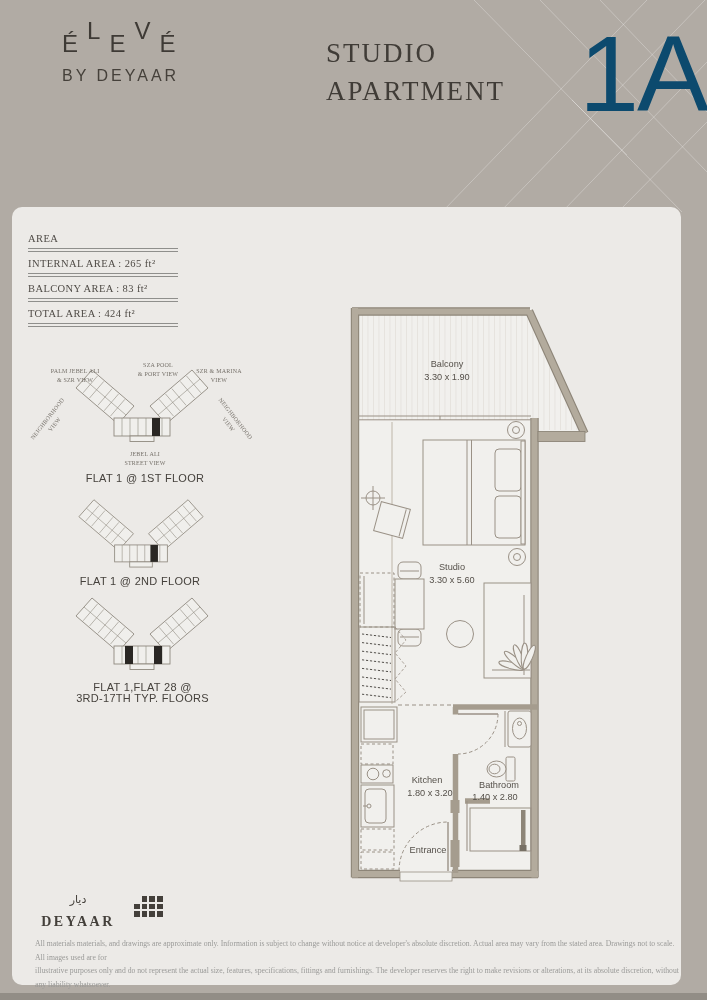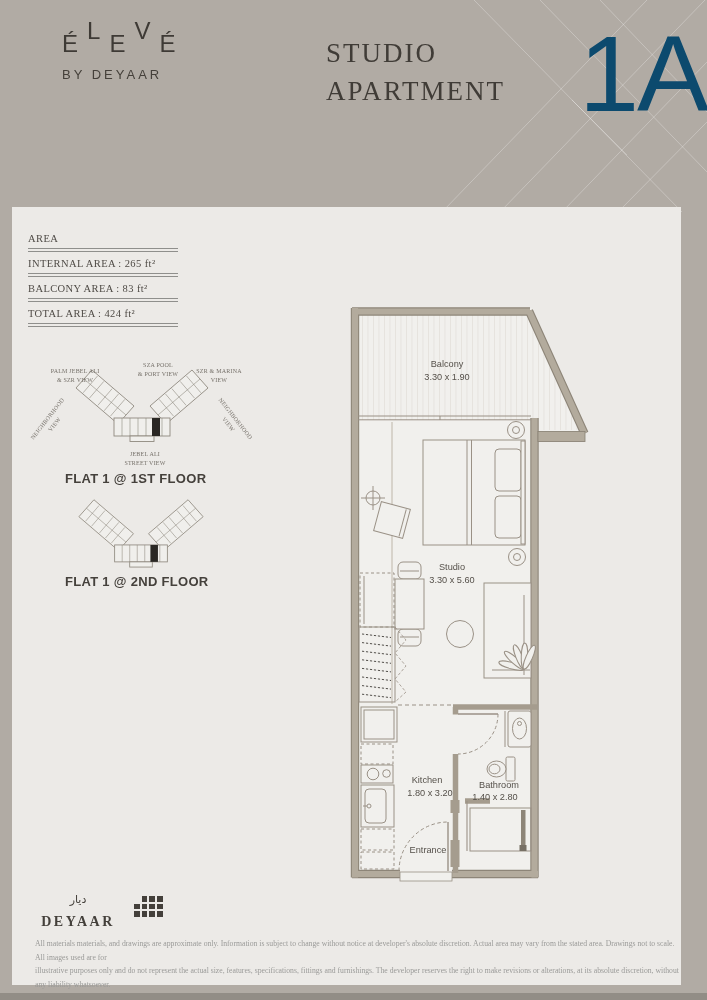--- a/index.html
+++ b/index.html
@@ -5,41 +5,41 @@
   html,body{margin:0;padding:0;}
   body{width:707px;height:1000px;position:relative;background:#B1ABA4;overflow:hidden;
        font-family:"Liberation Sans",sans-serif;-webkit-font-smoothing:antialiased;}
 
   
   #header-pattern{position:absolute;top:0;right:0;width:285px;height:212px;}
   .logo{position:absolute;left:62px;top:30px;color:#3E3A35;}
   .logo-letters span{display:inline-block;font-size:24px;font-weight:500;letter-spacing:0;
        margin-right:9px;font-family:"Liberation Sans",sans-serif;}
   .logo-letters span.raised{transform:translateY(-13px);}
-  .logo-byline{margin-top:9px;font-size:13px;letter-spacing:3px;color:#45403A;font-weight:500;}
+  .logo-byline{margin-top:9px;font-size:16px;letter-spacing:3px;color:#45403A;font-weight:500;}
   .page-title{position:absolute;left:326px;top:34px;font-family:"Liberation Serif",serif;
        font-size:27px;letter-spacing:2px;color:#403C37;line-height:38px;font-weight:400;}
   .unit-code{position:absolute;left:579px;top:20px;font-size:108px;line-height:1;
        font-weight:300;color:#0c4a6e;font-family:"Liberation Sans",sans-serif;letter-spacing:-2px;}
 
   
-  .panel{position:absolute;left:12px;top:207px;width:669px;height:778px;background:#ECEAE7;}
+  .panel{position:absolute;left:12px;top:207px;width:669px;height:778px;background:#ECEAE7;border-radius:10px;}
 
   
   .area-box{position:absolute;left:16px;top:20px;width:150px;color:#4F4B46;
        font-family:"Liberation Serif",serif;font-size:10.5px;letter-spacing:.4px;}
   .area-row{padding:6px 0 4px 0;}
   .area-rule{height:2px;border-top:1px solid #8F8F8C;border-bottom:1px solid #8F8F8C;}
 
   
   .kp{position:absolute;}
   .kp svg{position:absolute;}
   .kp-label{position:absolute;font-family:"Liberation Serif",serif;font-size:6px;
        color:#76716A;text-align:center;line-height:8.5px;letter-spacing:.2px;}
-  .kp-caption{position:absolute;font-size:13px;font-weight:700;
+  .kp-caption{position:absolute;text-align:center;font-size:11px;font-weight:400;
        color:#45413C;letter-spacing:.3px;line-height:11px;}
   .rot-l{transform:rotate(-52deg);}
   .rot-r{transform:rotate(52deg);}
 
   
   .plantext{font-family:"Liberation Sans",sans-serif;font-size:9.2px;fill:#55504A;text-anchor:middle;}
 
   
   .brand{position:absolute;left:23px;top:686px;color:#44403B;}
   .brand-ar{font-family:"DejaVu Sans",sans-serif;font-size:11px;letter-spacing:5px;
@@ -146,20 +146,31 @@
   </div>
 
   <div class="kp" style="left:13px;top:287px;width:240px;height:100px;">
     <svg style="left:50px;top:2px;" width="132" height="80" viewBox="0 0 140 85">
       <use href="#bldg"></use>
       <rect x="80" y="52" width="8" height="18" fill="#2A2724"></rect>
     </svg>
     <div class="kp-caption" style="left:40px;top:82px;width:150px;">FLAT 1 @ 2ND FLOOR</div>
   </div>
 
+  <div class="kp" style="left:13px;top:385px;width:240px;height:120px;">
+    <svg style="left:47px;top:2px;" width="140" height="85" viewBox="0 0 140 85">
+      <use href="#bldg"></use>
+      <rect x="53" y="52" width="8" height="18" fill="#2A2724"></rect>
+      <rect x="82" y="52" width="8" height="18" fill="#2A2724"></rect>
+    </svg>
+    <div class="kp-caption" style="left:35px;top:90px;width:165px;">
+      <div>FLAT 1,FLAT 28 @</div>
+      <div>3RD-17TH TYP. FLOORS</div>
+      </div>
+  </div>
 
   <svg style="position:absolute;left:328px;top:93px;" width="300" height="590" viewBox="0 0 300 590">
     <defs>
       <pattern id="hatch" width="5.5" height="8" patternUnits="userSpaceOnUse">
         <path d="M0,0 V8" stroke="#DBD7D1" stroke-width="1"></path>
       </pattern>
     </defs>
 
     <path d="M12,8 L192,8 L246,134 L246,141.5 L198,141.5 L198,578 L12,578 Z" fill="#F1F0ED"></path>
 

